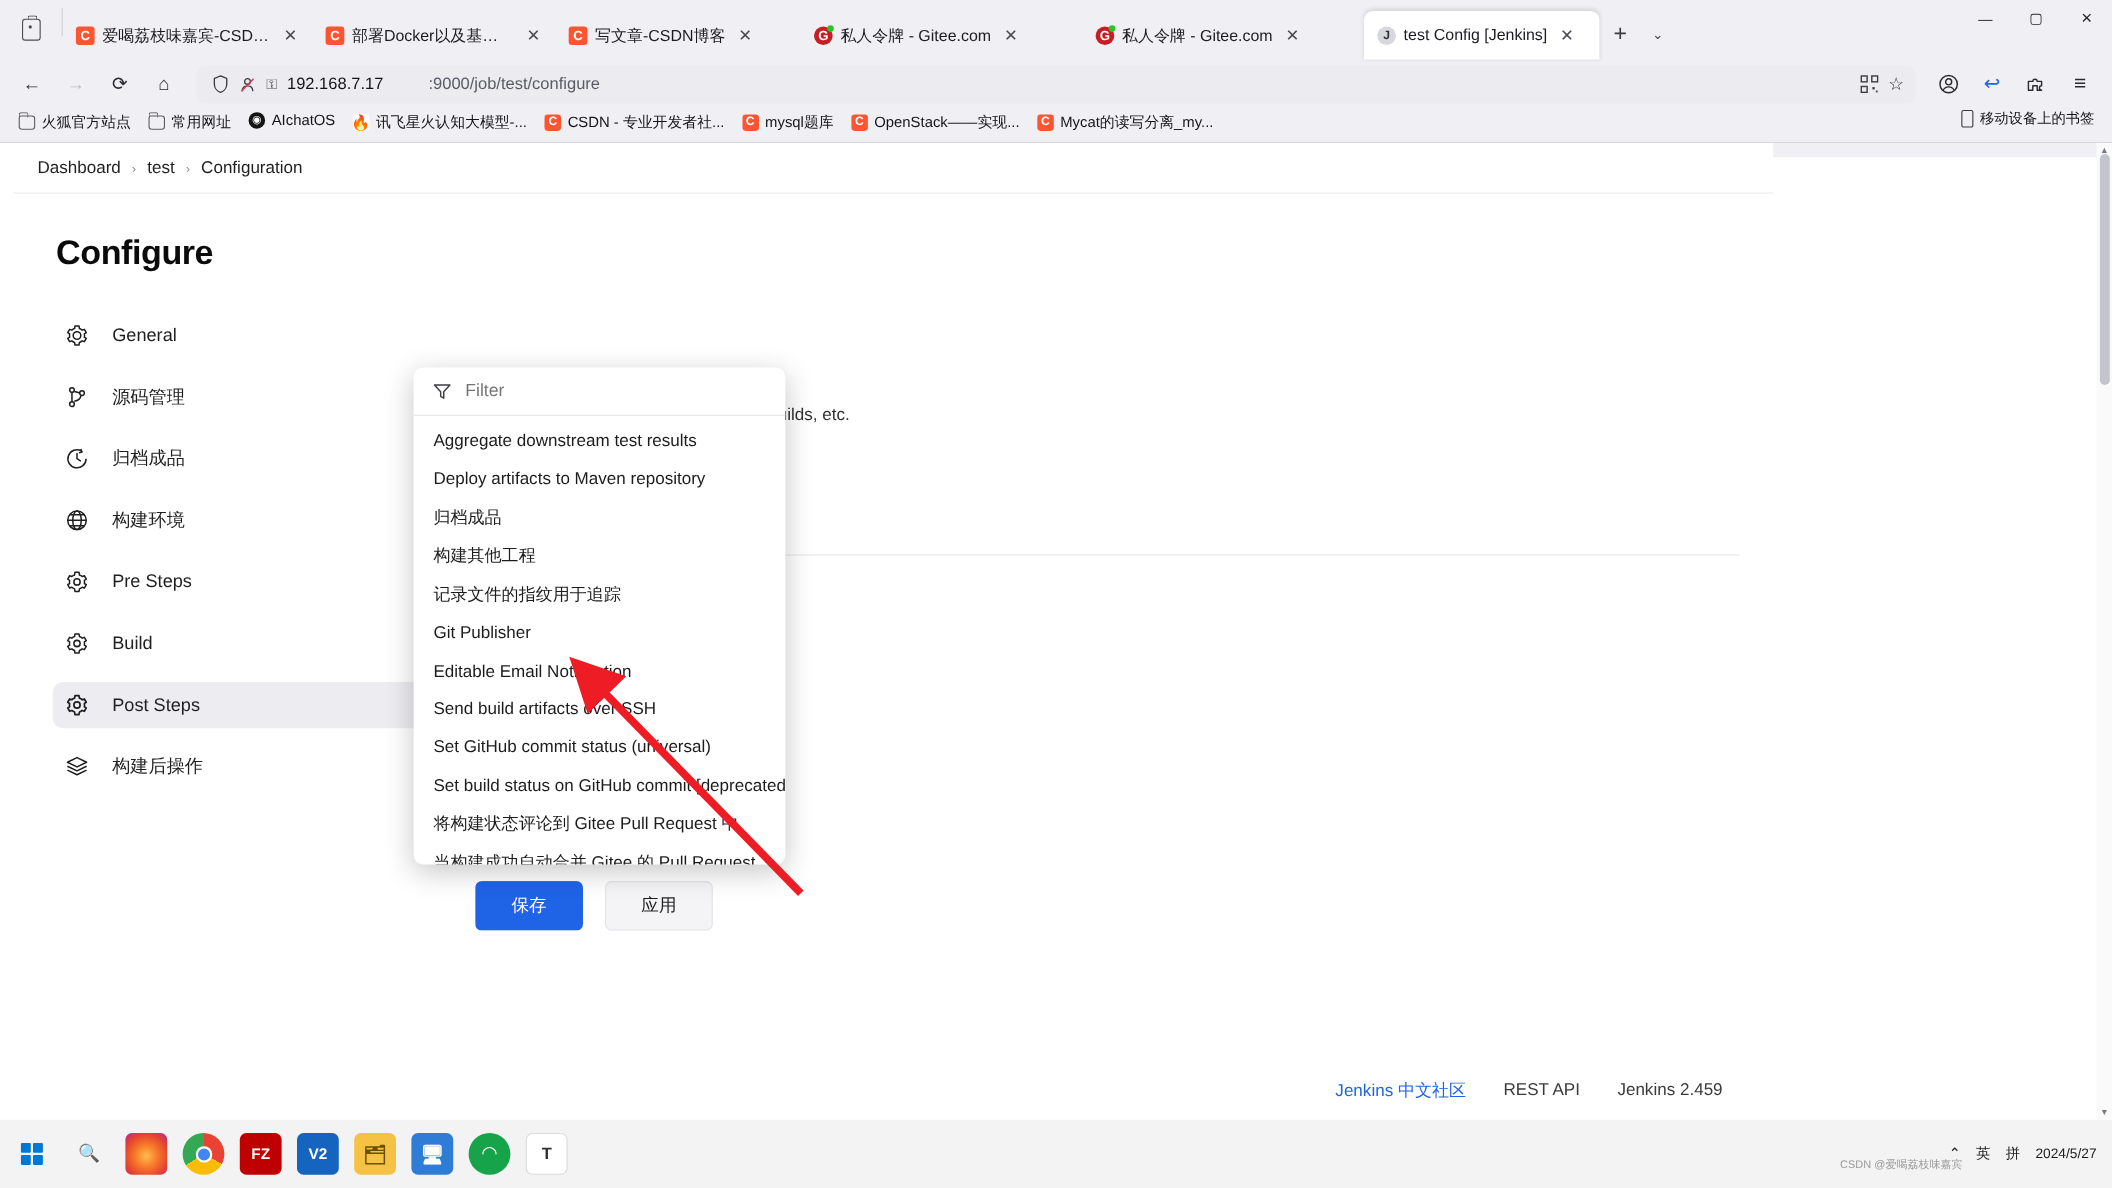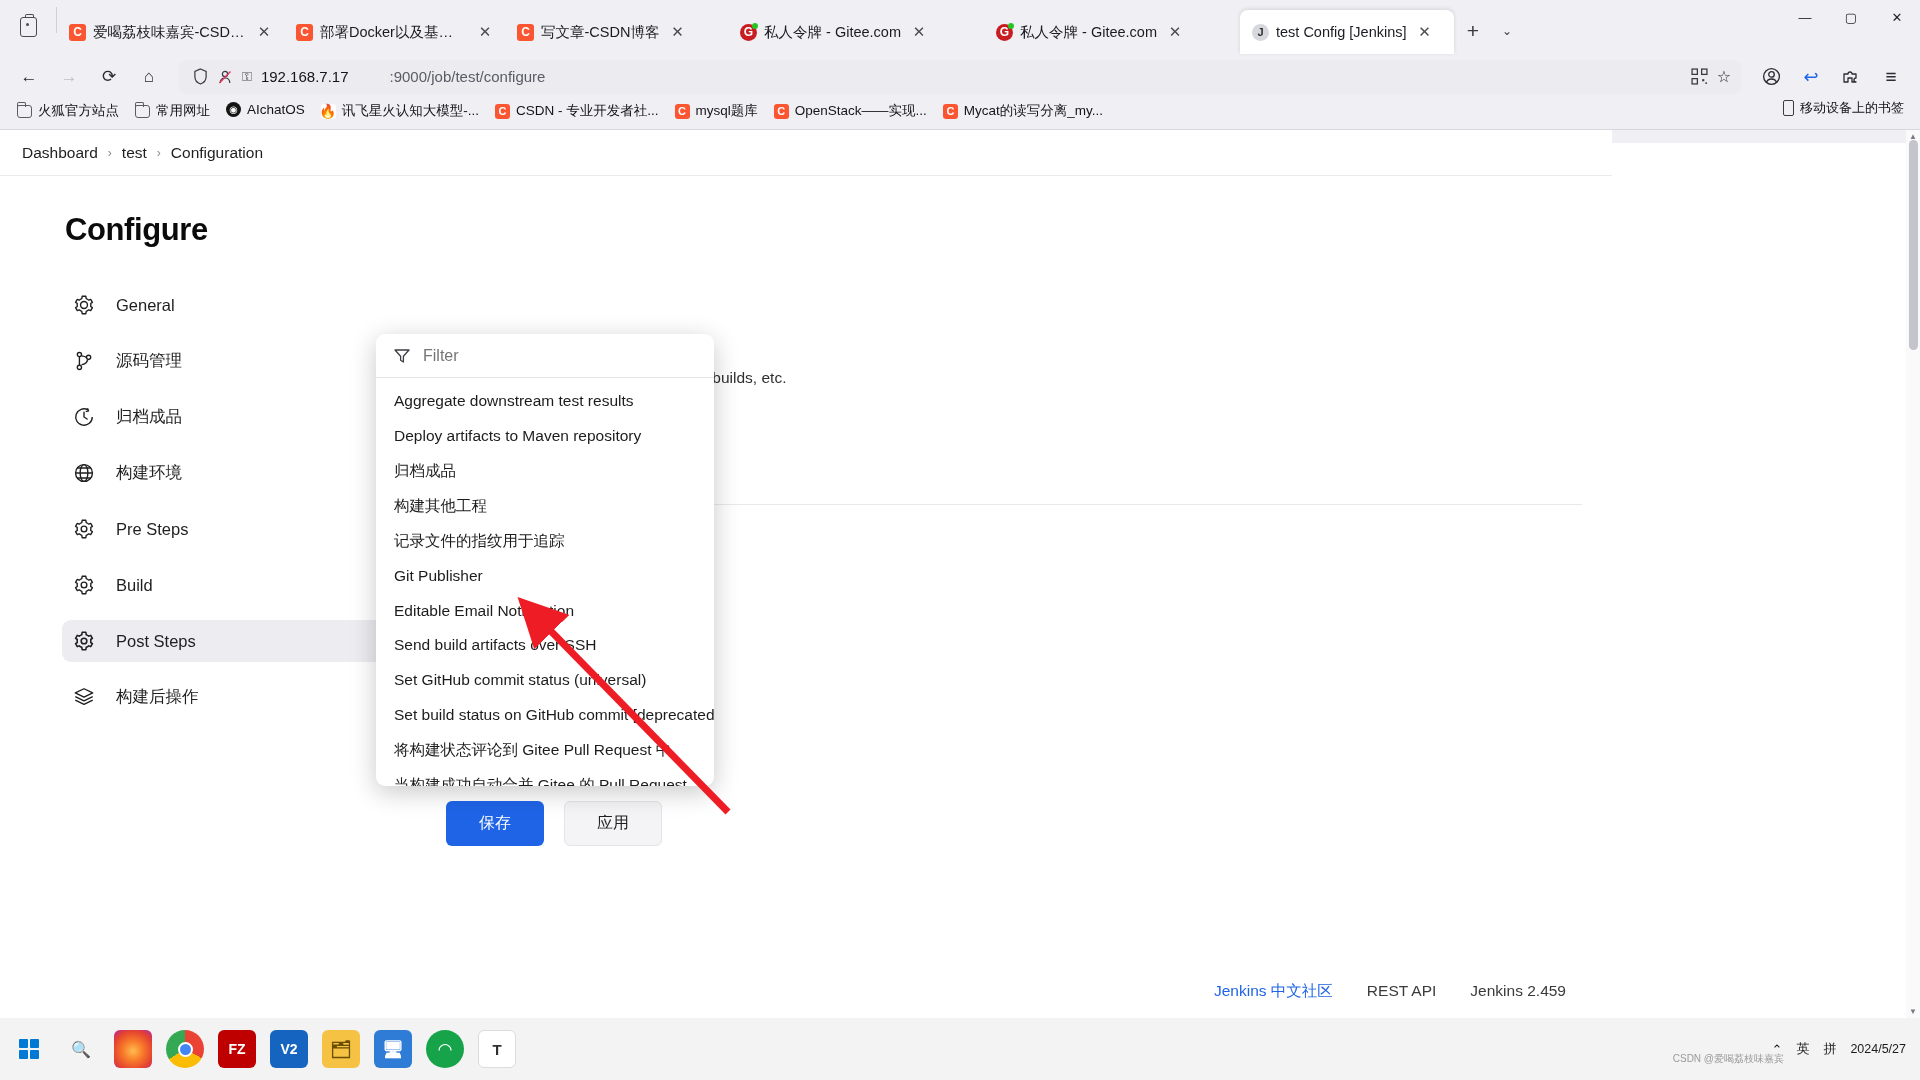--- a/index.html
+++ b/index.html
@@ -57,27 +57,27 @@
   .bm-folder:before { content:""; position:absolute; left:-1.5px; top:-4px; width:7px; height:4px; border:1.5px solid #5b5b66; border-bottom:none; border-radius:2px 2px 0 0; }
   .bm-ico { width:15px; height:15px; border-radius:3px; flex:none; display:flex; align-items:center; justify-content:center; font-size:11px; font-weight:bold; color:#fff; }
   .bm-ico.csdn { background:#fc5531; }
   .bm-ico.ai { background:#141414; border-radius:50%; color:#fff; font-size:10px; }
   .bm-ico.spark { background:#fff; color:#2f7bfb; font-size:14px; }
   .bm-right { margin-left:auto; display:flex; align-items:center; gap:6px; font-size:13px; color:#15141a; padding-right:6px; }
   .mobile-ico { width:11px; height:16px; border:1.5px solid #3a3a42; border-radius:2px; }
   .chrome-sep { position:absolute; left:0; top:129px; width:1920px; height:1px; background:#d7d7dc; }
 
   
-  .page { position:absolute; left:0; top:130px; width:1612px; height:888px; background:#fff; overflow:hidden; }
+  .page { position:absolute; left:0; top:130px; width:1612px; height:888px; background:#fff; overflow:hidden;padding-left:12px; }
   .breadcrumb { height:46px; display:flex; align-items:center; gap:10px; padding:0 22px; font-size:15.5px; color:#222; border-bottom:1px solid #ebebeb;}
   .crumb { color:#1f1f1f; }
   .crumb-sep { color:#8d8d8d; font-size:12px; }
 
   .content { display:flex; padding:28px 0 0 0; position:relative; }
-  .sidebar { width:420px; flex:none; padding-left:36px;margin-left:26px; }
+  .sidebar { width:420px; flex:none; padding-left:36px; }
   .cfg-title { font-size:31px; font-weight:bold; color:#0b0b0b; letter-spacing:-0.4px; margin:8px 0 36px 3px; }
   .side-item { display:flex; align-items:center; gap:20px; height:42px; padding:0 18px 0 10px; border-radius:9px; margin-bottom:14px; font-size:16.5px; color:#1f1f1f; width:384px;}
   .side-item.active { background:#ececf1; font-weight:normal; }
   .side-ico { width:24px; height:24px; flex:none; display:flex; align-items:center; justify-content:center; }
 
   .main { flex:1; padding:0 40px 0 10px; position:relative; }
   .faded-text { position:absolute; color:#303030; font-size:15.5px; }
   .hr-line { position:absolute; left:0; right:30px; height:1px; background:#e8e8e8; }
 
   .addstep-btn {

